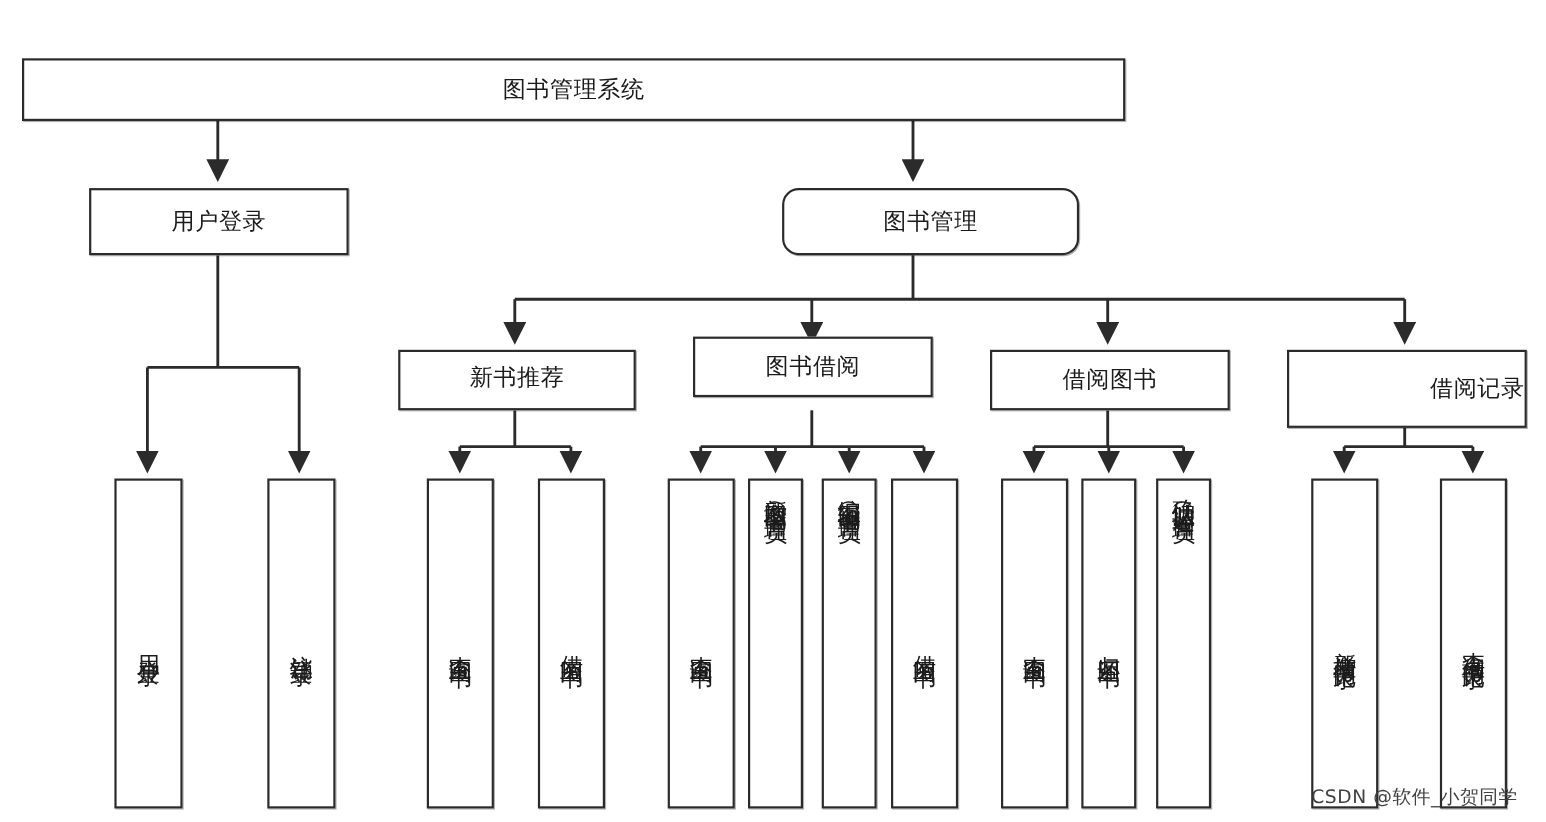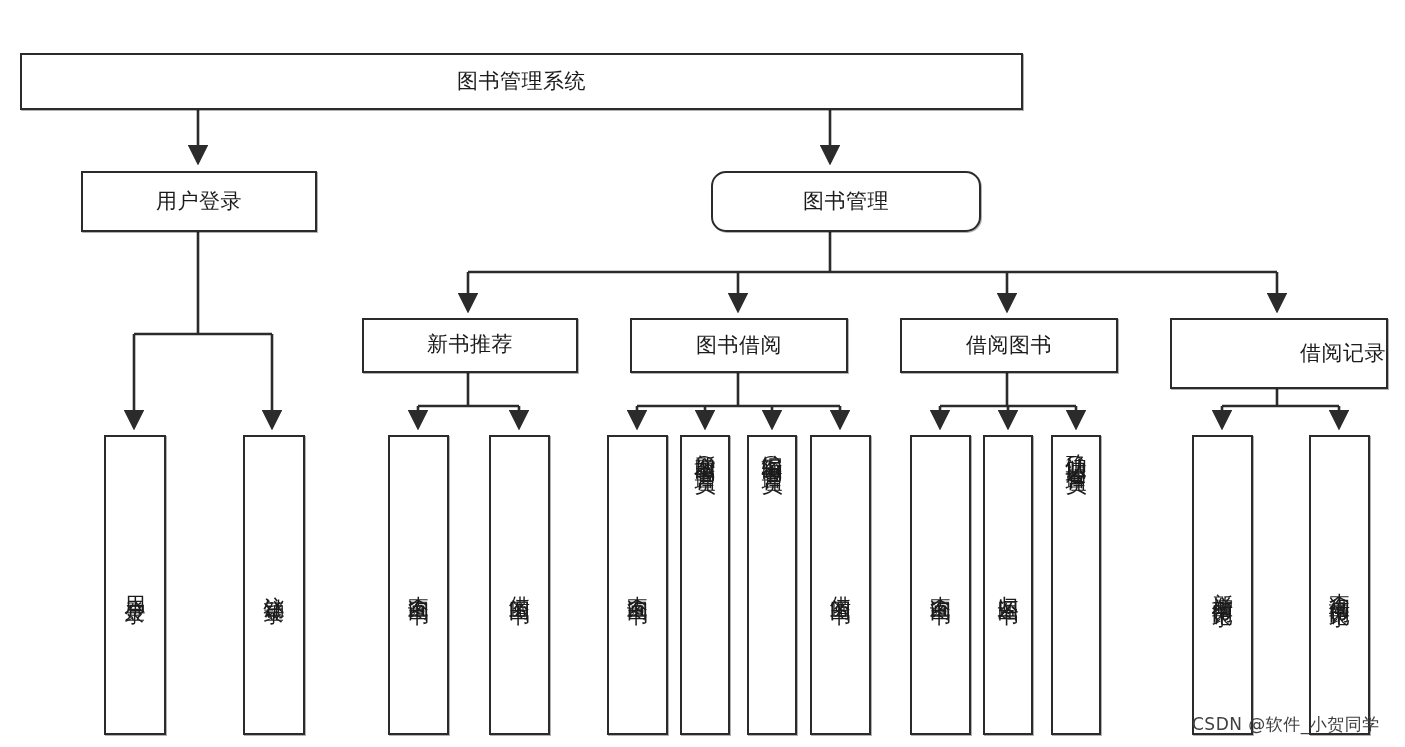--- a/index.html
+++ b/index.html
@@ -139,21 +139,21 @@
   </div>
 
   <div class="node horiz" style="left:711px; top:171px; width:270px; height:61px;border-radius:15px;">
     <span class="node-label">图书管理</span>
   </div>
 
   <div class="node horiz" style="left:362px; top:318px; width:216px; height:55px;font-family:Liberation Mono, monospace;">
     <span class="node-label">新书推荐</span>
   </div>
 
-  <div class="node horiz" style="left:630px; top:318px; width:218px; height:55px;">
+  <div class="node horiz" style="left:630px; top:306px; width:218px; height:55px;">
     <span class="node-label">图书借阅</span>
   </div>
 
   <div class="node horiz" style="left:900px; top:318px; width:218px; height:55px;">
     <span class="node-label">借阅图书</span>
   </div>
 
   <div class="node horiz" style="left:1170px; top:318px; width:218px; height:71px;justify-content:flex-end;">
     <span class="node-label">借阅记录</span>
   </div>

